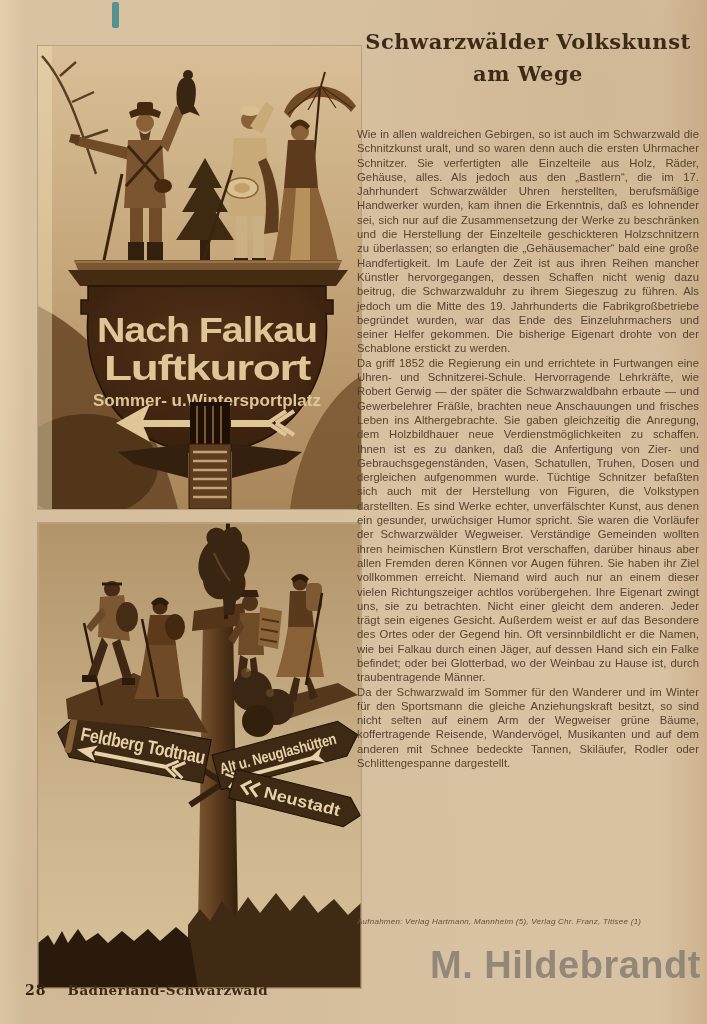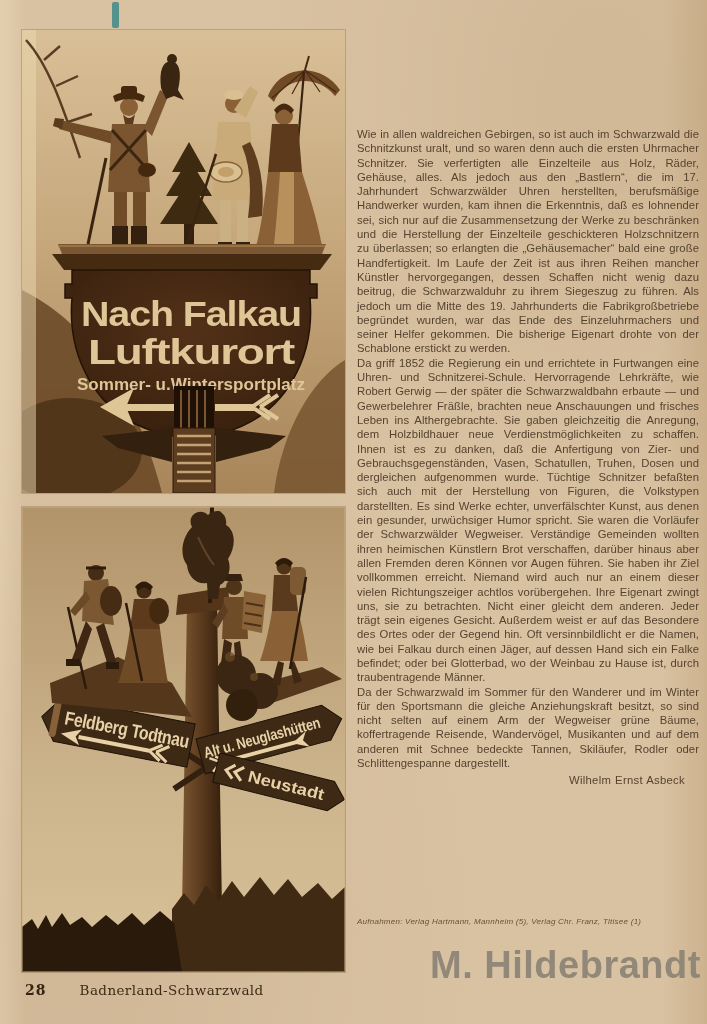--- a/index.html
+++ b/index.html
@@ -6,21 +6,21 @@
   body{width:707px;height:1024px;overflow:hidden;font-family:"Liberation Sans",sans-serif;}
   .page{
     position:relative;width:707px;height:1024px;overflow:hidden;
     background:
       radial-gradient(ellipse at 85% 10%, rgba(130,95,50,.10), rgba(0,0,0,0) 40%),
       radial-gradient(ellipse at 10% 90%, rgba(120,85,45,.10), rgba(0,0,0,0) 45%),
       linear-gradient(90deg, #e3cfae 0px, #d9c2a2 26px, #d9c2a2 660px, #cdb28e 707px),
       #d9c2a2;
   }
   .scan-mark{position:absolute;left:112px;top:2px;width:7px;height:26px;background:#2a8186;opacity:.75;border-radius:2px;}
-  figure.photo{position:absolute;margin:0;left:22px;box-shadow:0 0 0 1px rgba(92,62,30,.25);}
+  figure.photo{position:absolute;margin:16px;left:22px;box-shadow:0 0 0 1px rgba(92,62,30,.25);}
   figure.photo svg{display:block;}
   #photo-top{top:30px;width:323px;height:463px;}
   #photo-bottom{top:507px;width:323px;height:465px;}
   .title{
     position:absolute;left:357px;top:26px;width:342px;text-align:center;
     font-family:"DejaVu Serif",serif;font-weight:bold;color:#3c2b17;
     font-size:21px;line-height:32px;letter-spacing:.5px;
   }
   .article{
     position:absolute;left:357px;top:98px;width:342px;
@@ -28,21 +28,21 @@
     hyphens:auto;-webkit-hyphens:auto;word-spacing:.4px;letter-spacing:.05px;margin-top:29px;
   }
   .article p{margin:0;}
   .article p.author{text-align:right;padding-right:14px;margin-top:3px;letter-spacing:.3px;}
   .credit{
     position:absolute;left:357px;top:917px;width:342px;
     font-size:8px;font-style:italic;color:#6a5137;letter-spacing:.25px;
   }
   .footer{position:absolute;left:25px;top:980px;color:#35240f;font-family:"DejaVu Serif",serif;}
   .footer .pagenum{font-size:14px;font-weight:bold;letter-spacing:1px;text-align:right;}
-  .footer .pub{font-size:13.5px;font-weight:normal;margin-left:28px;letter-spacing:.4px;color:#3d2b15;}
+  .footer .pub{font-size:13.5px;font-weight:bold;margin-left:16px;letter-spacing:.4px;color:#3d2b15;}
   .watermark{
     position:absolute;left:430px;top:944px;
     font-family:"Liberation Sans",sans-serif;font-size:38px;color:#8c8477;
     letter-spacing:.5px;opacity:.92;font-weight:bold;
   }
   svg text{font-family:"Liberation Sans",sans-serif;}
 </style>
 </head>
 <body>
 
@@ -244,26 +244,29 @@
         <path d="M256 154 L250 176 L258 179 L262 156 Z M272 154 L280 174 L272 177 L268 156 Z" fill="#3f2713"></path>
         <path d="M284 70 L268 162" stroke="#2c1a0b" stroke-width="2.5"></path>
       </g>
 
       <path d="M150 465 L150 402 L162 386 L172 398 L184 378 L196 394 L210 374 L222 390 L238 370 L252 388 L266 372 L280 390 L296 376 L310 392 L323 380 L323 465 Z" fill="#402a13"></path>
       <path d="M0 465 L0 420 L10 412 L16 422 L24 408 L30 420 L40 406 L48 418 L60 410 L70 420 L84 408 L96 418 L110 406 L122 418 L138 404 L152 416 L160 465 Z" fill="#2a1a0b"></path>
       <rect x="0" y="0" width="323" height="465" fill="none" stroke="#c9ad83" stroke-width="2" opacity=".5"></rect>
     </svg>
   </figure>
 
+  <header class="title">
+    <div>Schwarzwälder Volkskunst</div>
+    <div>am Wege</div>
+  </header>
 
   <article class="article">
     <p>Wie in allen waldreichen Gebirgen, so ist auch im Schwarzwald die Schnitzkunst uralt, und so waren denn auch die ersten Uhrmacher Schnitzer. Sie verfertigten alle Einzelteile aus Holz, Räder, Gehäuse, alles. Als jedoch aus den „Bastlern“, die im 17. Jahrhundert Schwarzwälder Uhren herstellten, berufsmäßige Handwerker wurden, kam ihnen die Erkenntnis, daß es lohnender sei, sich nur auf die Zusammensetzung der Werke zu beschränken und die Herstellung der Einzelteile geschickteren Holzschnitzern zu überlassen; so erlangten die „Gehäusemacher“ bald eine große Handfertigkeit. Im Laufe der Zeit ist aus ihren Reihen mancher Künstler hervorgegangen, dessen Schaffen nicht wenig dazu beitrug, die Schwarzwalduhr zu ihrem Siegeszug zu führen. Als jedoch um die Mitte des 19. Jahrhunderts die Fabrikgroßbetriebe begründet wurden, war das Ende des Einzeluhrmachers und seiner Helfer gekommen. Die bisherige Eigenart drohte von der Schablone erstickt zu werden.</p>
     <p>Da griff 1852 die Regierung ein und errichtete in Furtwangen eine Uhren- und Schnitzerei-Schule. Hervorragende Lehrkräfte, wie Robert Gerwig — der später die Schwarzwaldbahn erbaute — und Gewerbelehrer Fräßle, brachten neue Anschauungen und frisches Leben ins Althergebrachte. Sie gaben gleichzeitig die Anregung, dem Holzbildhauer neue Verdienstmöglichkeiten zu schaffen. Ihnen ist es zu danken, daß die Anfertigung von Zier- und Gebrauchsgegenständen, Vasen, Schatullen, Truhen, Dosen und dergleichen aufgenommen wurde. Tüchtige Schnitzer befaßten sich auch mit der Herstellung von Figuren, die Volkstypen darstellten. Es sind Werke echter, unverfälschter Kunst, aus denen ein gesunder, urwüchsiger Humor spricht. Sie waren die Vorläufer der Schwarzwälder Wegweiser. Verständige Gemeinden wollten ihren heimischen Künstlern Brot verschaffen, darüber hinaus aber allen Fremden deren Können vor Augen führen. Sie haben ihr Ziel vollkommen erreicht. Niemand wird auch nur an einem dieser vielen Richtungszeiger achtlos vorübergehen. Ihre Eigenart zwingt uns, sie zu betrachten. Nicht einer gleicht dem anderen. Jeder trägt sein eigenes Gesicht. Außerdem weist er auf das Besondere des Ortes oder der Gegend hin. Oft versinnbildlicht er die Namen, wie bei Falkau durch einen Jäger, auf dessen Hand sich ein Falke befindet; oder bei Glotterbad, wo der Weinbau zu Hause ist, durch traubentragende Männer.</p>
     <p>Da der Schwarzwald im Sommer für den Wanderer und im Winter für den Sportsmann die gleiche Anziehungskraft besitzt, so sind nicht selten auf einem Arm der Wegweiser grüne Bäume, koffertragende Reisende, Wandervögel, Musikanten und auf dem anderen mit Schnee bedeckte Tannen, Skiläufer, Rodler oder Schlittengespanne dargestellt.</p>
-    <p class="author">Wilhelm Ernst Asbeck</p>
   </article>
 
   <div class="credit">Aufnahmen: Verlag Hartmann, Mannheim (5), Verlag Chr. Franz, Titisee (1)</div>
 
   <footer class="footer">
     <span class="pagenum">28</span>
     <span class="pub">Badnerland-Schwarzwald</span>
   </footer>
 
   <div class="watermark">M. Hildebrandt</div>

